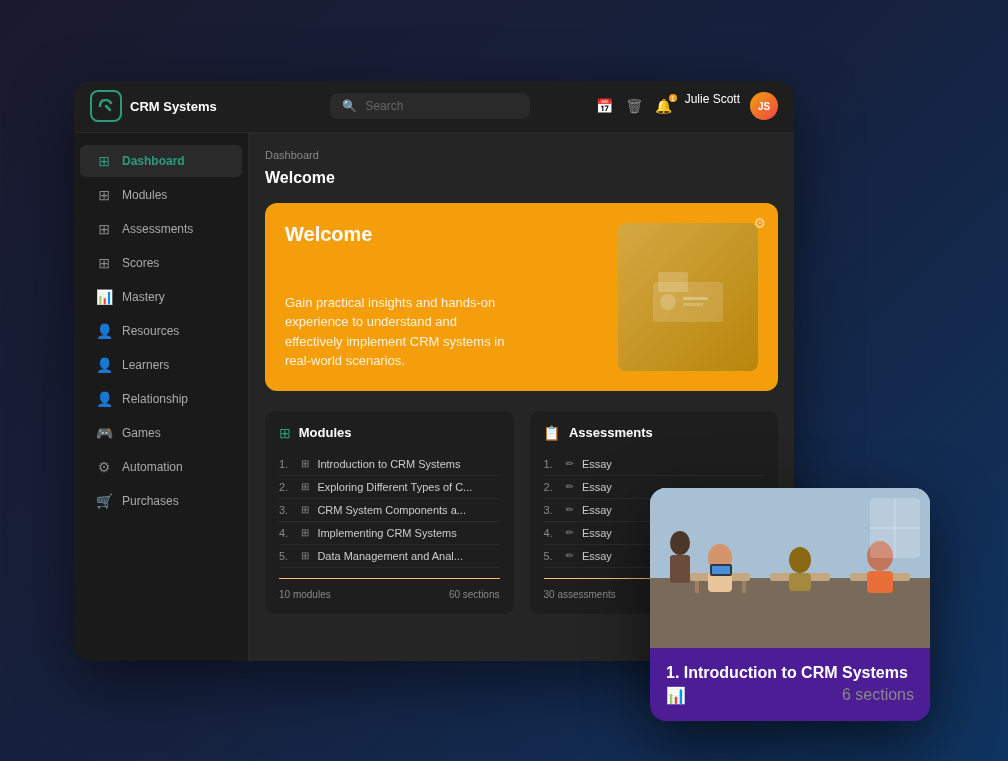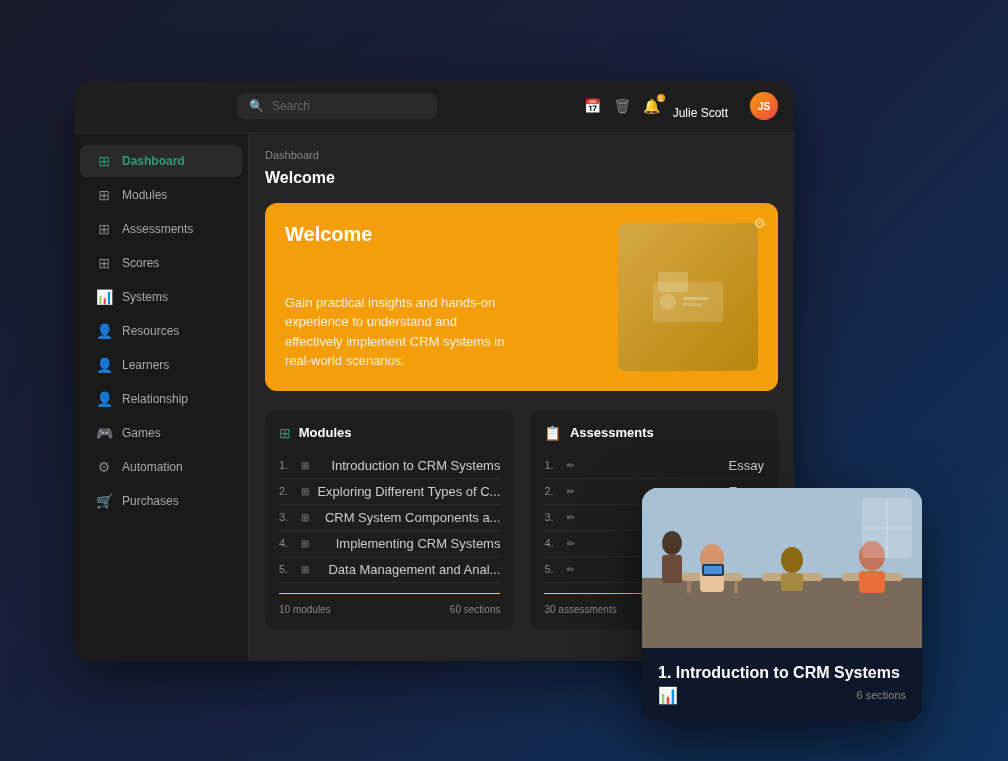--- a/index.html
+++ b/index.html
@@ -127,22 +127,22 @@
       border-radius: 50%;
       font-size: 8px;
       color: white;
       display: flex;
       align-items: center;
       justify-content: center;
     }
 
     .user-info {
       display: flex;
-      align-items: flex-end;
-      gap: 22px;
+      align-items: flex-start;
+      gap: 10px;
     }
 
     .user-name {
       color: #ffffff;
       font-size: 12px;
     }
 
     .user-avatar {
       width: 28px;
       height: 28px;
@@ -331,26 +331,25 @@
       min-width: 14px;
     }
 
     .item-box-icon {
       font-size: 10px;
       color: #888;
     }
 
     .item-text {
       color: #ccc;
-      font-size: 13px;
+      font-size: 11px;
       flex: 1;
       white-space: nowrap;
       overflow: hidden;
       text-overflow: ellipsis;
-      text-align: right;
     }
 
     .panel-footer {
       display: flex;
       justify-content: space-between;
       margin-top: 10px;
       padding-top: 10px;
       border-top: 1px solid #fdba74;
     }
 
@@ -373,24 +372,24 @@
     }
 
     .pencil-icon {
       font-size: 10px;
       color: #888;
     }
 
     
     .floating-card {
       position: absolute;
-      right: 12px;
+      right: 4px;
       bottom: 0;
       width: 280px;
-      background: #0f172a;
+      background: #4c1d95;
       border-radius: 16px;
       overflow: hidden;
       box-shadow: 0 20px 60px rgba(0,0,0,0.6);
     }
 
     .card-image {
       width: 100%;
       height: 160px;
       background: linear-gradient(135deg, #4a5568, #2d3748);
       display: flex;
@@ -424,39 +423,48 @@
       justify-content: space-between;
     }
 
     .card-footer-icon {
       color: #888;
       font-size: 16px;
     }
 
     .sections-badge {
       color: #888;
-      font-size: 11px;
+      font-size: 16px;
     }
 
     
     .classroom-bg {
       width: 100%;
       height: 100%;
       background: linear-gradient(180deg, #c8d8e8 0%, #a8c4d8 30%, #8a9baa 60%, #6b7a85 100%);
       position: relative;
     }
   </style>
 </head>
 <body>
 
 <div class="app-container">
 
   <div class="main-window">
 
     <div class="header">
+      <div class="logo-area">
+        <div class="logo-icon">
+          <svg width="18" height="18" viewBox="0 0 18 18" fill="none">
+            <path d="M3 9 Q3 3 9 3 Q12 3 14 6" stroke="#2d9b7b" stroke-width="2.5" stroke-linecap="round" fill="none"></path>
+            <path d="M9 9 L13 13" stroke="#2d9b7b" stroke-width="2.5" stroke-linecap="round"></path>
+          </svg>
+        </div>
+        <span class="app-title">CRM Systems</span>
+      </div>
 
       <div class="header-search">
         <div class="search-box">
           <span class="search-icon-span">🔍</span>
           <span class="search-input-text">Search</span>
         </div>
       </div>
 
       <div class="header-actions">
         <span class="header-icon">📅</span>
@@ -486,21 +494,21 @@
         <div class="sidebar-item">
           <span class="sidebar-icon">⊞</span>
           <span class="sidebar-label">Assessments</span>
         </div>
         <div class="sidebar-item">
           <span class="sidebar-icon">⊞</span>
           <span class="sidebar-label">Scores</span>
         </div>
         <div class="sidebar-item">
           <span class="sidebar-icon">📊</span>
-          <span class="sidebar-label">Systems</span>
+          <span class="sidebar-label">Mastery</span>
         </div>
         <div class="sidebar-item">
           <span class="sidebar-icon">👤</span>
           <span class="sidebar-label">Resources</span>
         </div>
         <div class="sidebar-item">
           <span class="sidebar-icon">👤</span>
           <span class="sidebar-label">Learners</span>
         </div>
         <div class="sidebar-item">

